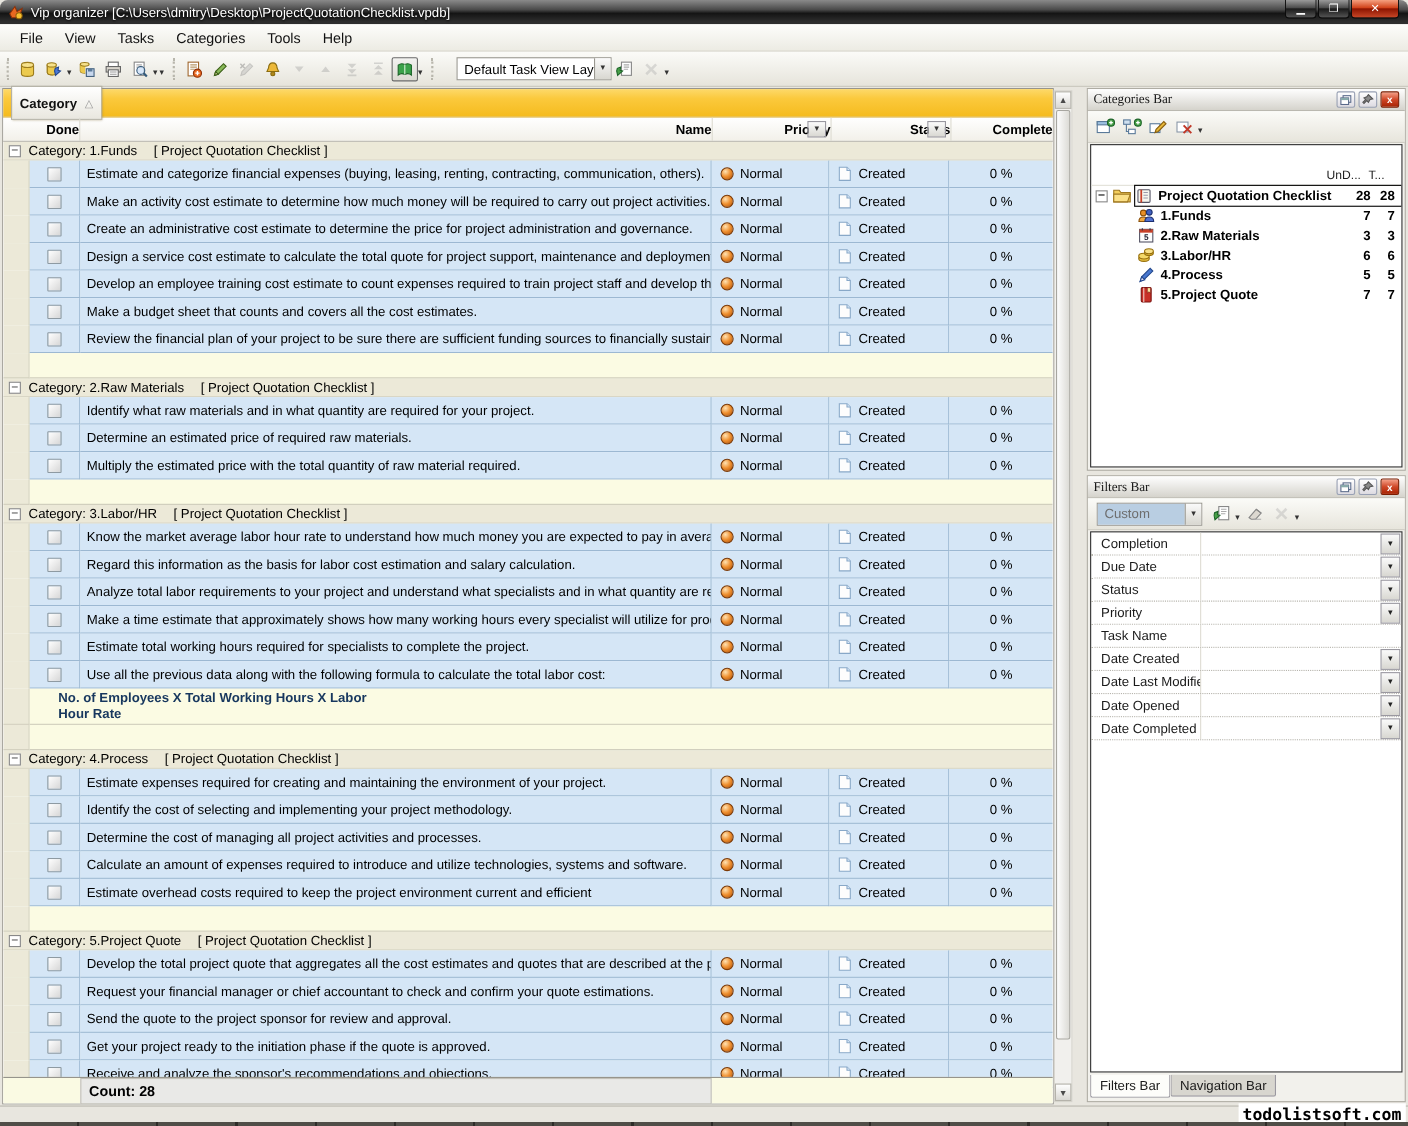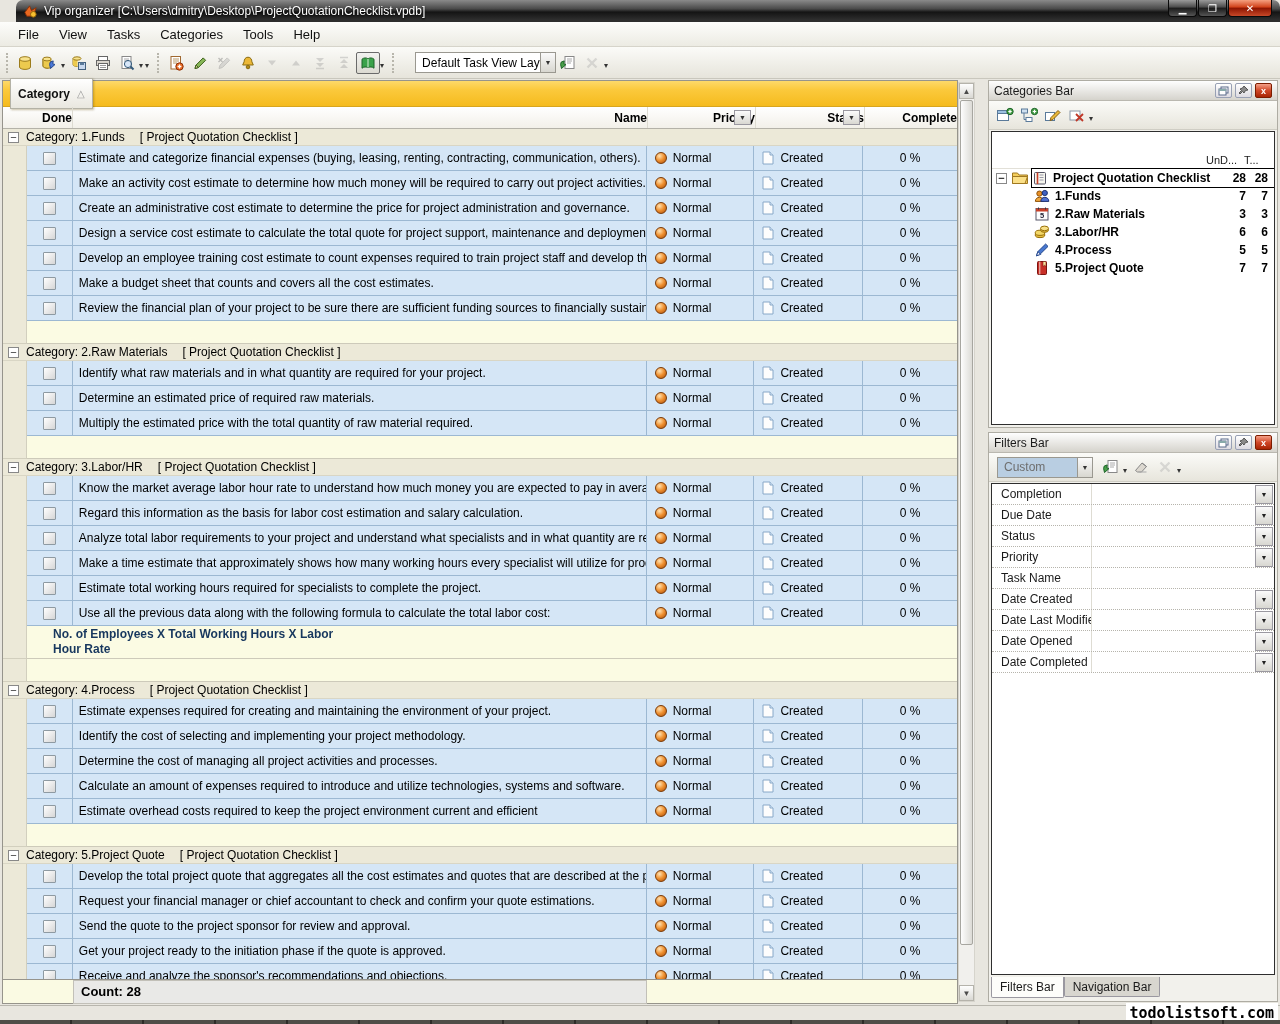--- a/index.html
+++ b/index.html
@@ -1,20 +1,20 @@
 <!DOCTYPE html>
 <html><head>
 <meta charset="utf-8">
 <style>
 * { margin:0; padding:0; box-sizing:border-box; }
 body { background:#444; font-family:"Liberation Sans",sans-serif; }
 #app { position:relative; width:1280px; height:1024px; background:#e8e6df; overflow:hidden; }
 
 
-.titlebar { position:absolute; top:0; left:16px; right:0; height:22px;
+.titlebar { position:absolute; top:0; left:0; right:0; height:22px;
   background:linear-gradient(#8a8a8a,#4a4a4a 40%,#141414 55%,#2e2e2e 90%);
   border-radius:7px 7px 0 0; display:flex; align-items:center; color:#fff; font-size:12px; }
 .titlebar .app-ic { width:15px; height:15px; margin-left:7px; }
 .titlebar .ttl { margin-left:6px; text-shadow:0 1px 2px #000; white-space:nowrap; }
 .win-btns { position:absolute; right:8px; top:0; display:flex; }
 .win-btn { width:29px; height:17px; margin-left:1px; background:linear-gradient(#9a9a9a,#4a4a4a 45%,#1a1a1a 50%,#555);
   border:1px solid #0a0a0a; border-top:none; color:#fff; display:flex; align-items:center; justify-content:center;
   font-size:10px; border-radius:0 0 4px 4px; }
 .win-btn.close { width:44px; background:linear-gradient(#f5a080,#d04018 45%,#8c1400 50%,#c84828); }
 
@@ -95,21 +95,21 @@
 .vs-btn.up{top:0;} .vs-btn.down{bottom:0;}
 .vs-thumb { position:absolute; top:17px; left:1px; right:1px; height:845px;
   background:linear-gradient(90deg,#fdfdfd,#dcdbd6); border:1px solid #a7a6a0; border-radius:2px; }
 
 
 .side { position:absolute; left:988px; width:290px; background:#f2f1ec; }
 .cat-panel { top:80px; height:348px; border:1px solid #aeaca3; }
 .flt-panel { top:432px; height:570px; border:1px solid #aeaca3; }
 .panel-hd { height:20px; background:linear-gradient(#fefefe,#d5d3cc); border-bottom:1px solid #bab8b0;
   display:flex; align-items:center; padding:0 5px; font-size:12px; color:#1a1a1a; }
-.panel-hd .ttl { flex:1; }
+.panel-hd .ttl { flex:1;font-family:Liberation Serif, serif; }
 .ph-btn { width:17px; height:15px; margin-left:3px; display:flex; align-items:center; justify-content:center;
   border:1px solid #98a0b4; border-radius:2px; background:linear-gradient(#ffffff,#dddbe2); }
 .ph-btn.close { background:linear-gradient(#f5a088,#d04828 50%,#a82404); border-color:#7c1c00; color:#fff;
   font-size:9px; font-weight:bold; }
 .panel-tb { height:29px; display:flex; align-items:center; background:linear-gradient(#fbfbf8,#e7e5dc);
   border-bottom:1px solid #cfcdc4; padding-left:4px; }
 
 .cat-content { position:absolute; top:50px; left:2px; right:2px; bottom:2px; background:#fff; border:1px solid #2e2e2e; overflow:hidden; }
 .tree-hd { height:18px; display:flex; align-items:center; border-bottom:1px solid #e2e0d8; font-size:11px; color:#222;margin-top:19px; }
 .tree-hd .sp { flex:1; }

